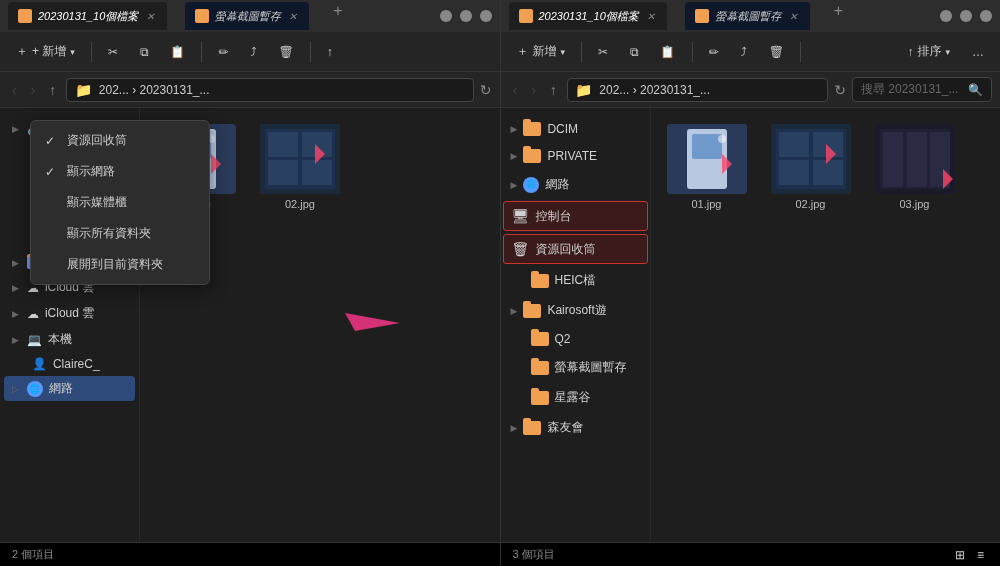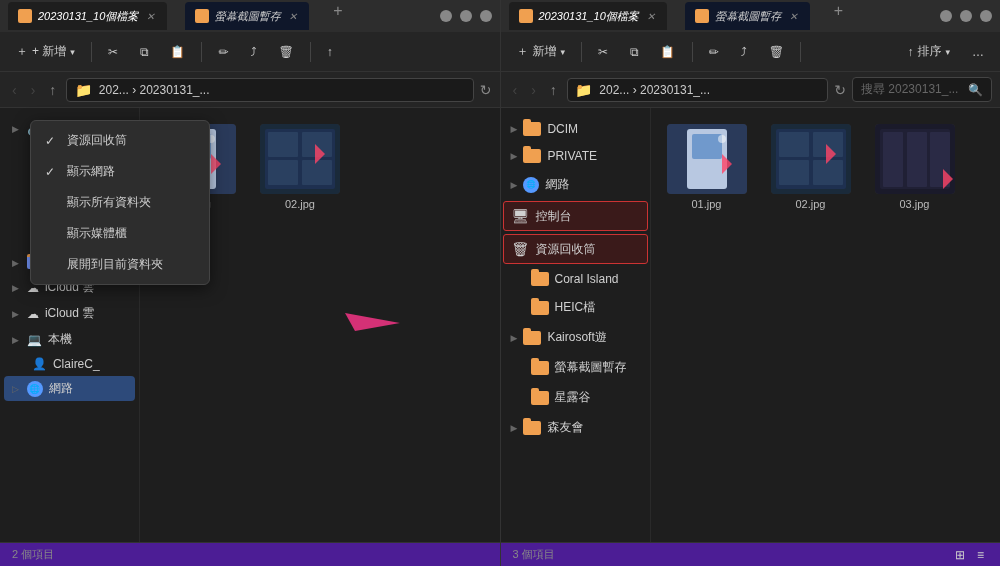--- a/index.html
+++ b/index.html
@@ -288,21 +288,21 @@
 
     .file-name {
       font-size: 11px;
       color: #bbb;
       text-align: center;
     }
 
     
     .status-bar {
       height: 24px;
-      background: #4c1d95;
+      background: #000000;
       border-top: 1px solid #333;
       display: flex;
       align-items: center;
       padding: 0 12px;
       font-size: 11px;
       color: #888;
       gap: 8px;
     }
 
     .status-bar-right {
@@ -549,25 +549,25 @@
           <div class="menu-item">
             <span class="menu-check">✓</span>
             <span>資源回收筒</span>
           </div>
           <div class="menu-item">
             <span class="menu-check">✓</span>
             <span>顯示網路</span>
           </div>
           <div class="menu-item">
             <span class="menu-check"></span>
-            <span>顯示所有資料夾</span>
+            <span>顯示媒體櫃</span>
           </div>
           <div class="menu-item">
             <span class="menu-check"></span>
-            <span>顯示媒體櫃</span>
+            <span>顯示所有資料夾</span>
           </div>
           <div class="menu-item">
             <span class="menu-check"></span>
             <span>展開到目前資料夾</span>
           </div>
         </div>
       </div>
 
       <div class="file-content">
         <div class="file-grid">
@@ -717,31 +717,31 @@
             <span class="special-icon">🖥</span>
             <span>控制台</span>
           </div>
           <div class="folder-list-item highlighted">
             <span class="special-icon">🗑</span>
             <span>資源回收筒</span>
           </div>
           <div class="folder-list-item">
             <span style="width:14px"></span>
             <div class="folder-icon-md"></div>
-            <span>Coral Island</span>
-          </div>
-          <div class="folder-list-item">
-            <span style="width:14px"></span>
-            <div class="folder-icon-md"></div>
             <span>HEIC檔</span>
           </div>
           <div class="folder-list-item">
             <span class="chevron">▶</span>
             <div class="folder-icon-md"></div>
             <span>Kairosoft遊</span>
+          </div>
+          <div class="folder-list-item">
+            <span style="width:14px"></span>
+            <div class="folder-icon-md"></div>
+            <span>Q2</span>
           </div>
           <div class="folder-list-item">
             <span style="width:14px"></span>
             <div class="folder-icon-md"></div>
             <span>螢幕截圖暫存</span>
           </div>
           <div class="folder-list-item">
             <span style="width:14px"></span>
             <div class="folder-icon-md"></div>
             <span>星露谷</span>

